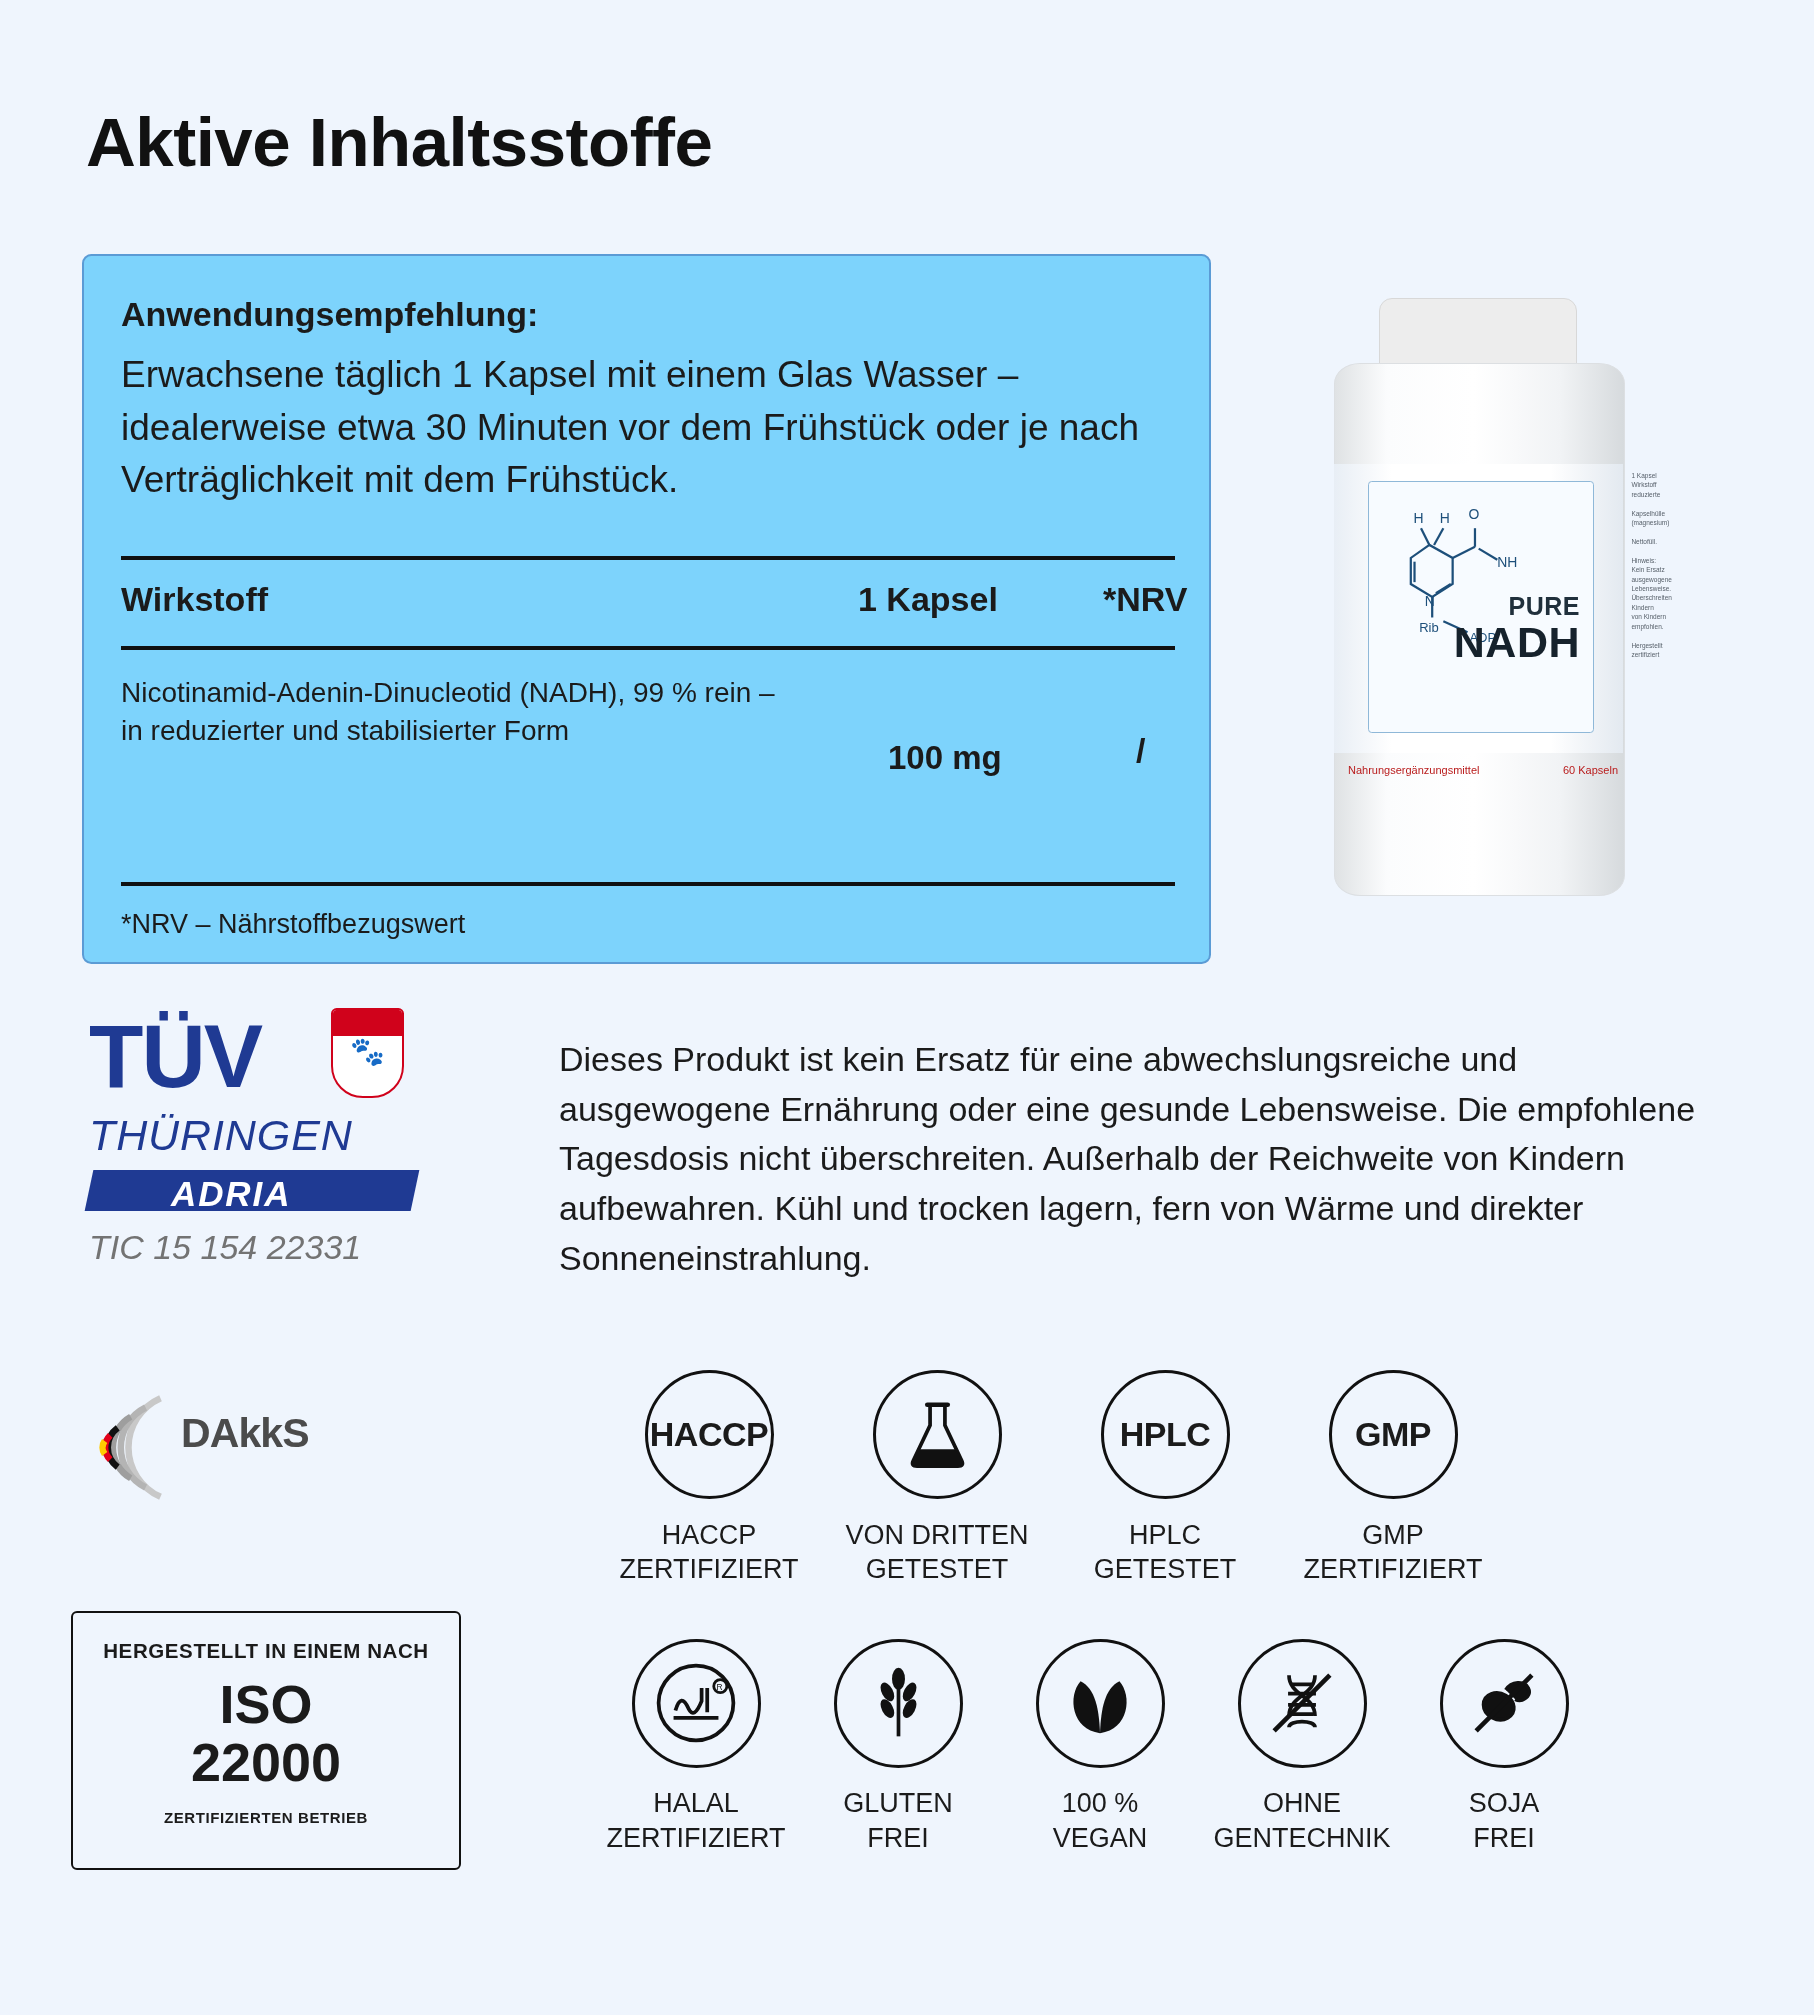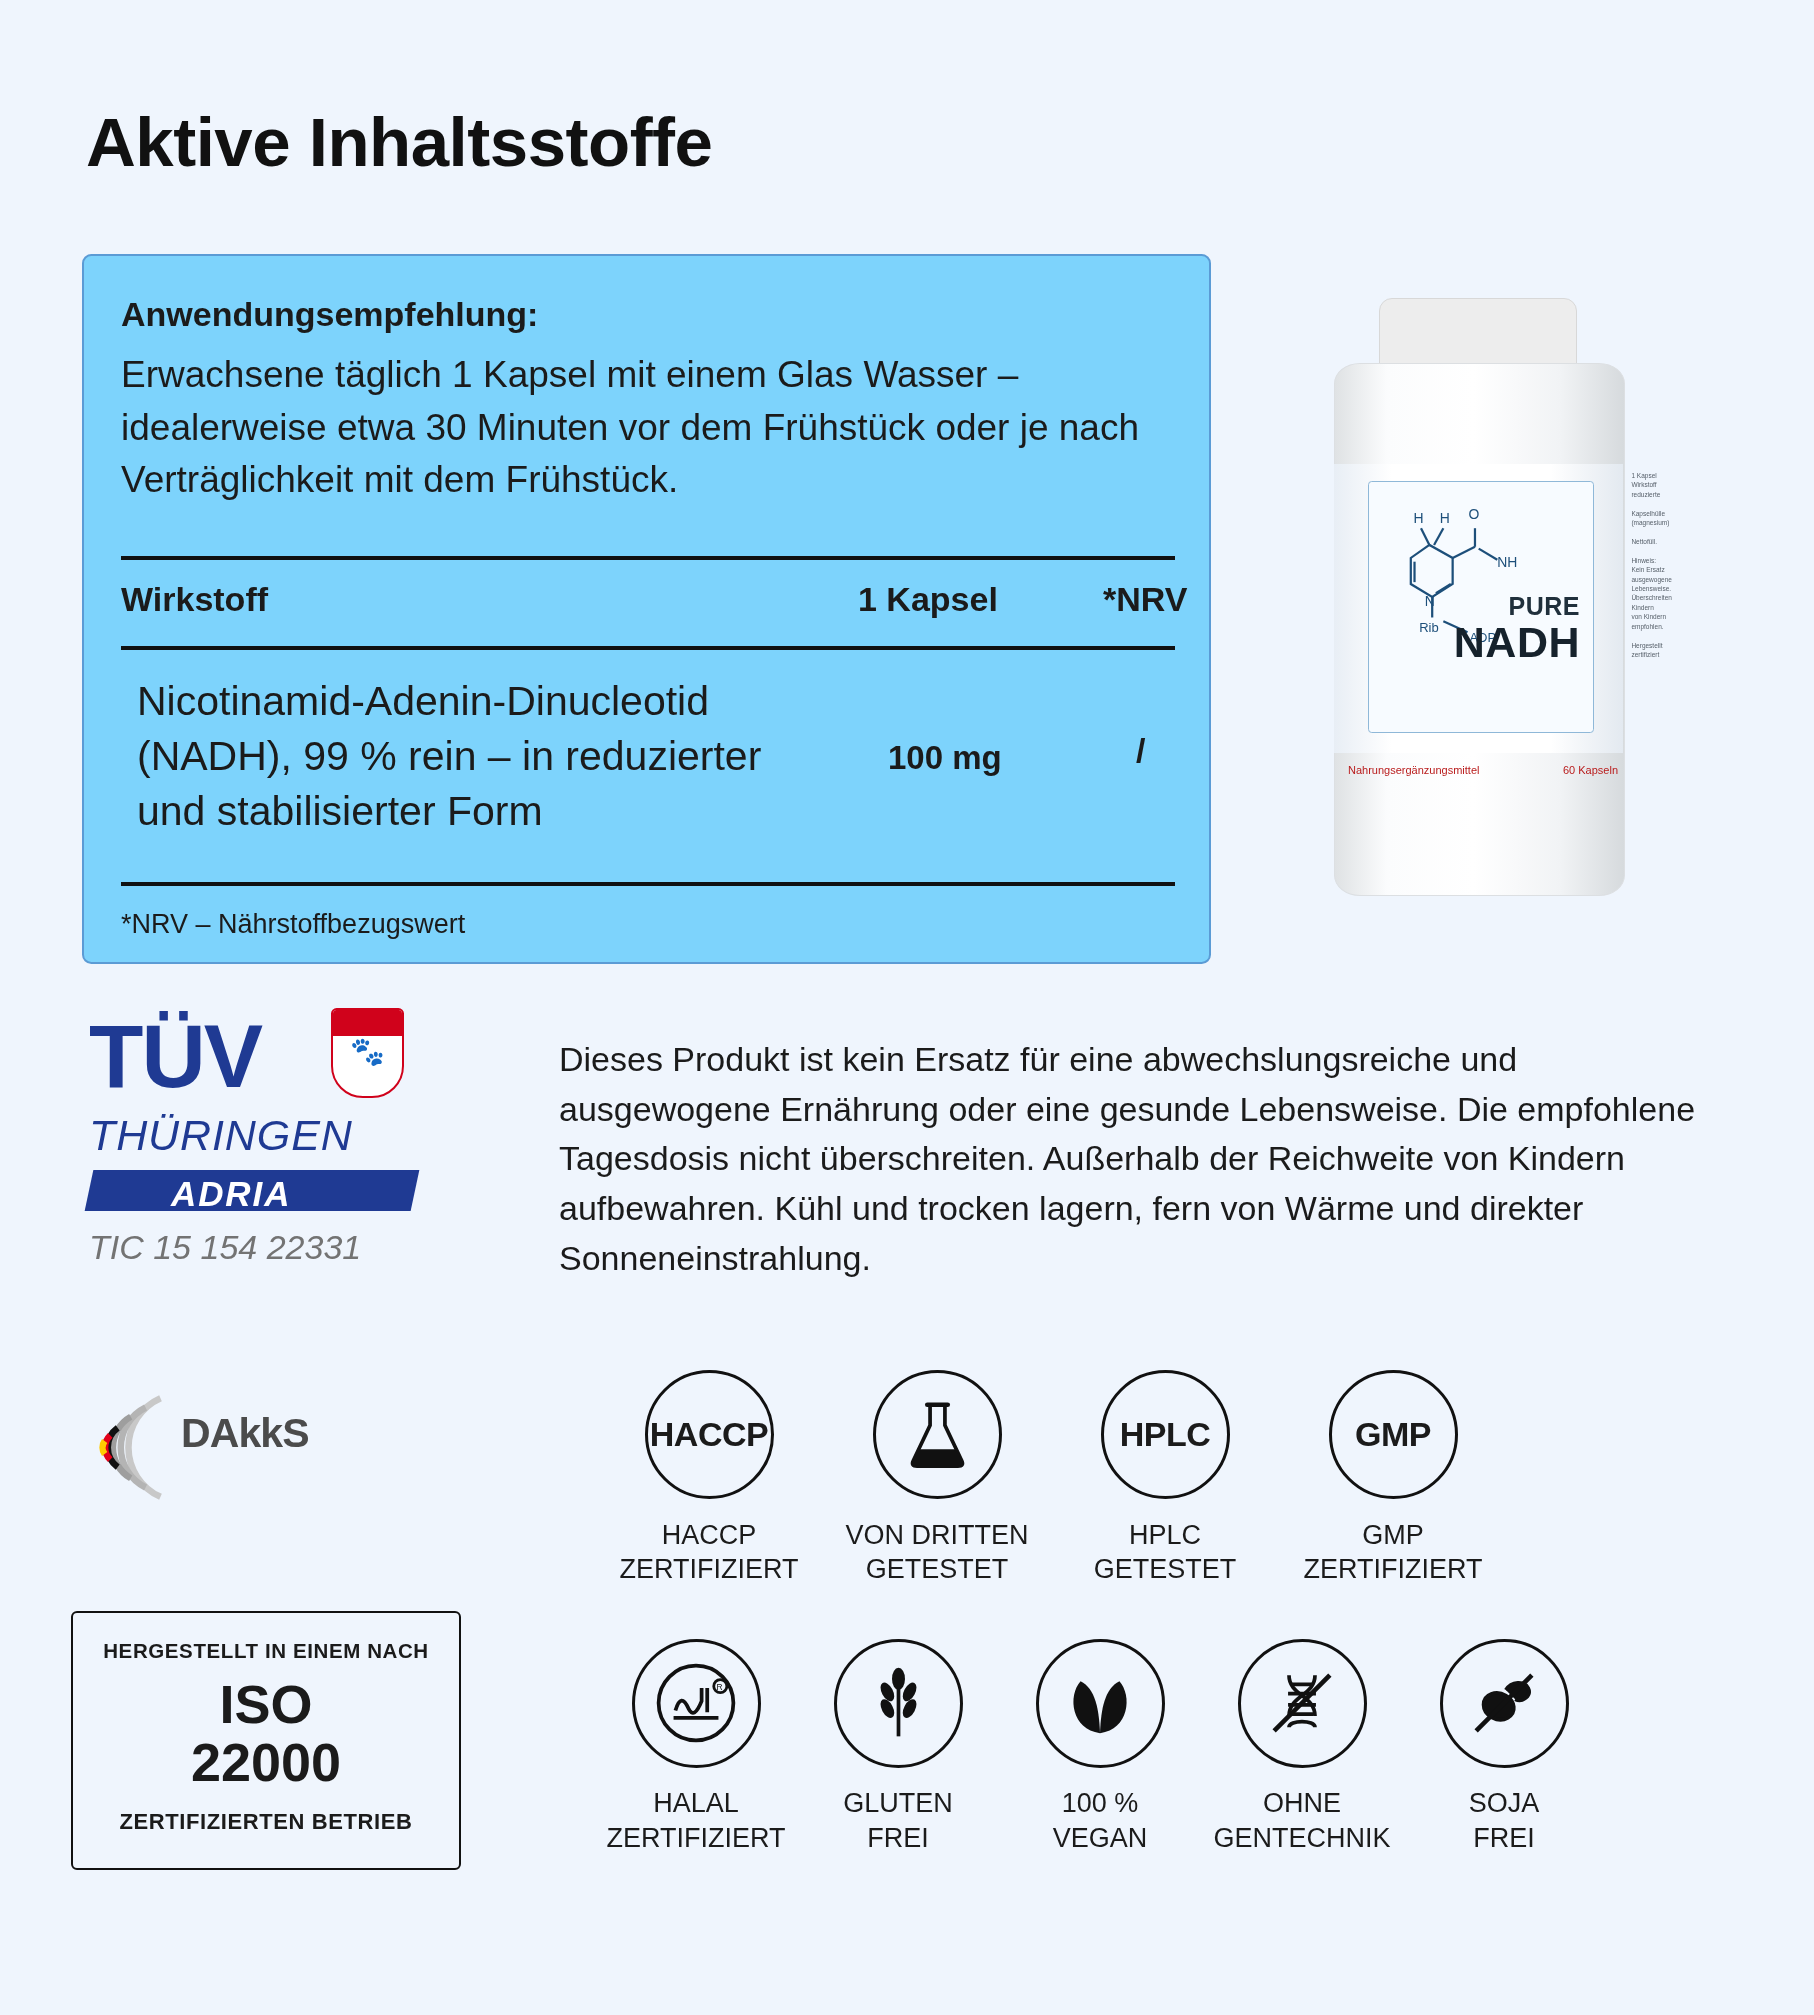--- a/index.html
+++ b/index.html
@@ -82,23 +82,22 @@
   }
   .thead.c1 { left: 37px; }
   .thead.c2 { left: 774px; }
   .thead.c3 { left: 1009px; margin-left: 10px; }
 
   .tbody-name {
     position: absolute;
     left: 37px;
     top: 418px;
     width: 681px;
-    font-size: 41px;
+    font-size: 28px;
     line-height: 1.34;
-    margin-left: 16px;
   }
   .tbody-dose {
     position: absolute;
     left: 804px;
     top: 483px;
     font-size: 33px;
     font-weight: bold;
   }
   .tbody-nrv {
     position: absolute;
@@ -359,21 +358,21 @@
     letter-spacing: 0.6px;
   }
   .iso-main {
     margin-top: 13px;
     font-size: 54px;
     font-weight: bold;
     line-height: 1.07;
   }
   .iso-bottom {
     margin-top: 17px;
-    font-size: 22px;
+    font-size: 15px;
     font-weight: bold;
     letter-spacing: 0.6px;
   }
 
   
   .badges {
     position: absolute;
     left: 597px;
     top: 1370px;
     width: 1119px;

